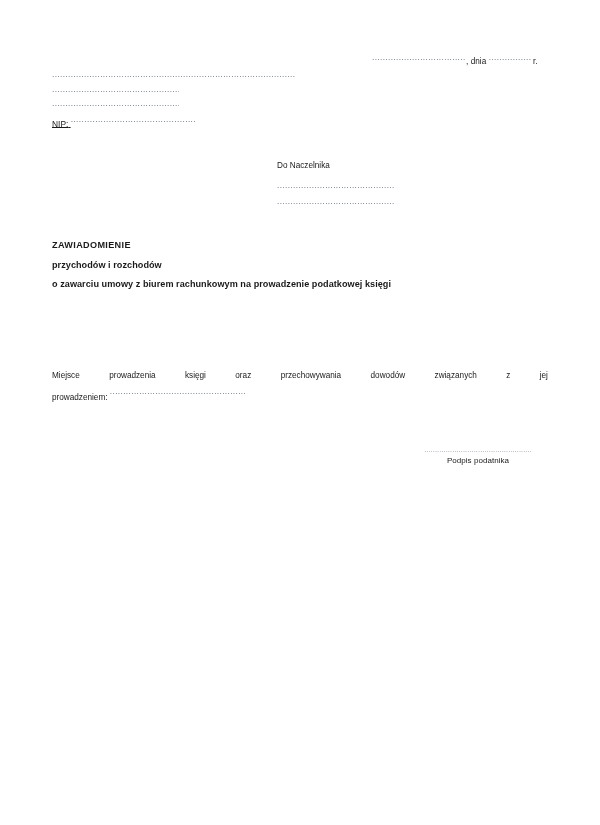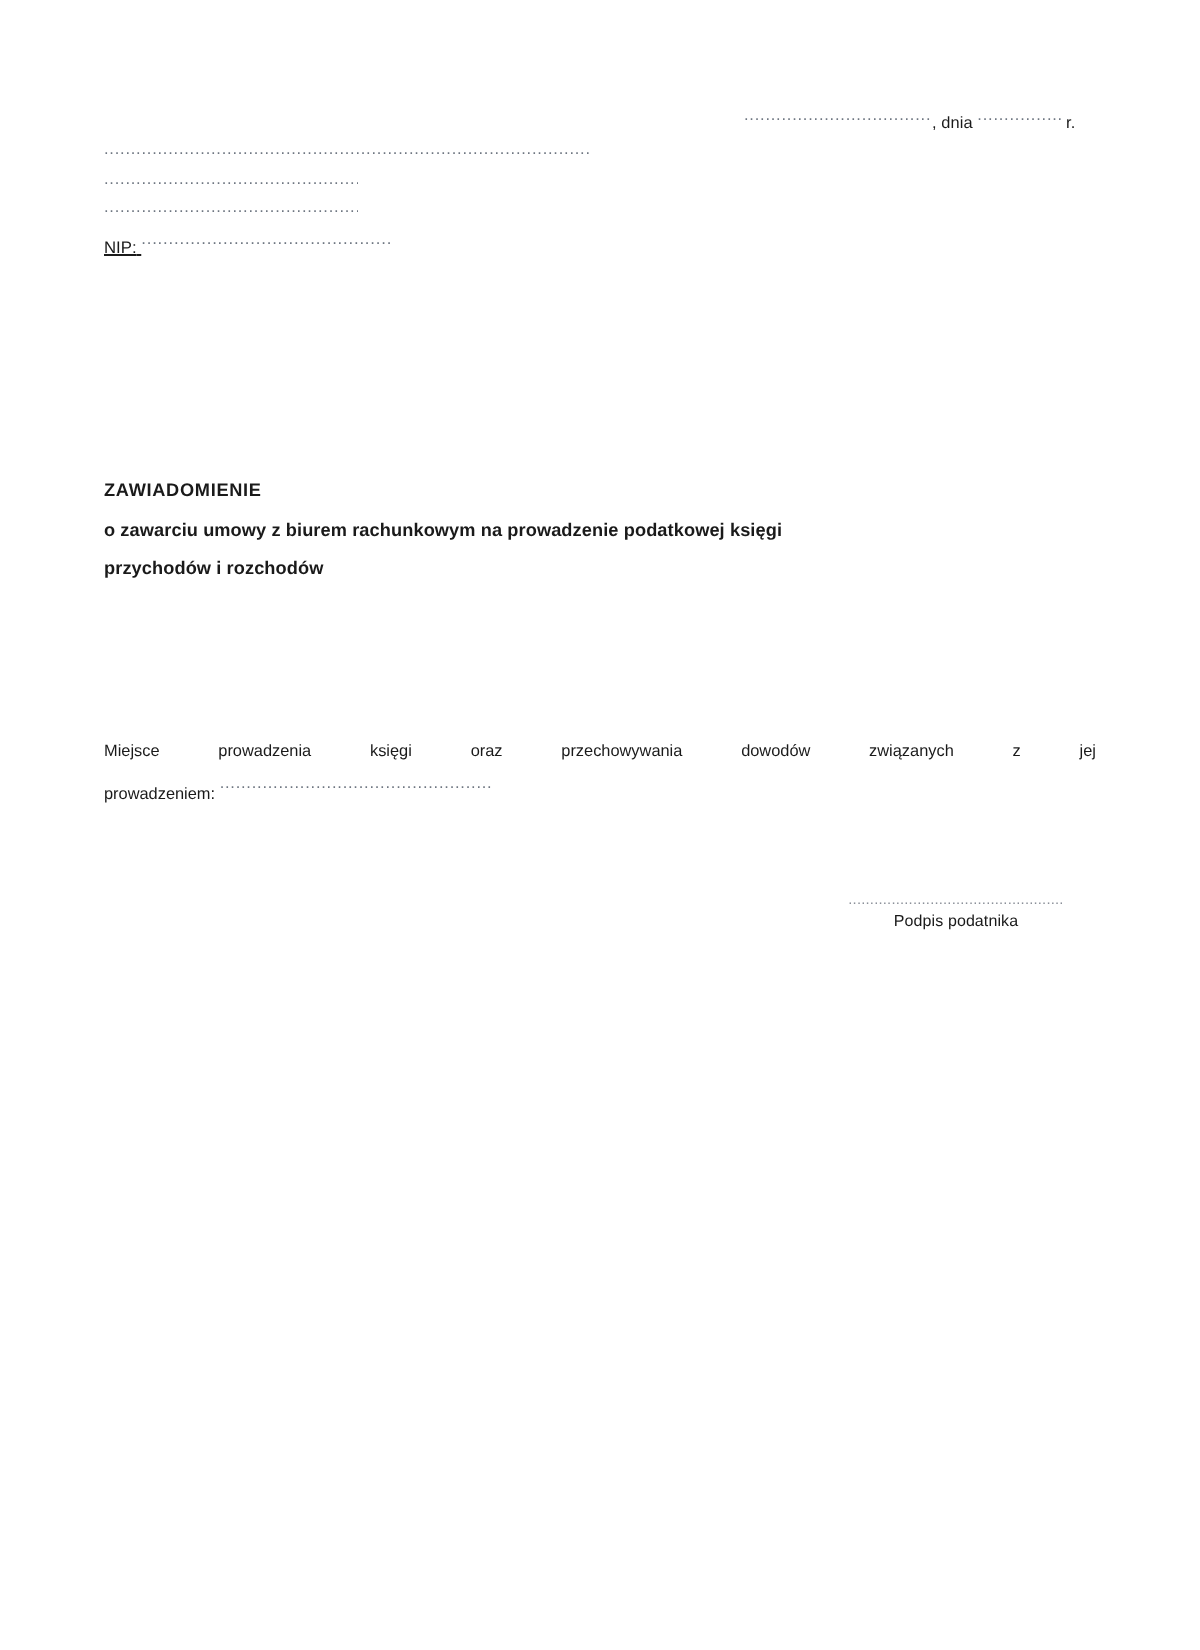--- a/index.html
+++ b/index.html
@@ -178,25 +178,34 @@
     </div>
     <div class="line l3">
       <span class="dots"></span>
     </div>
     <div class="line l4">
       <span>NIP:</span>
       <span class="dots"></span>
     </div>
   </div>
 
+  <div class="addr">
+    <div class="a-title">Do Naczelnika</div>
+    <div class="a-line">
+      <span class="dots"></span>
+    </div>
+    <div class="a-line">
+      <span class="dots"></span>
+    </div>
+  </div>
 
   <div class="title-block">
     <div class="t-main">ZAWIADOMIENIE</div>
+    <div class="t-sub">przychodów i rozchodów</div>
     <div class="t-sub">o zawarciu umowy z biurem rachunkowym na prowadzenie podatkowej księgi</div>
-    <div class="t-sub">przychodów i rozchodów</div>
   </div>
 
   <div class="body-1">
   </div>
 
   <div class="body-2">
     <div class="j-line">
       <span>Miejsce</span>
       <span>prowadzenia</span>
       <span>księgi</span>

